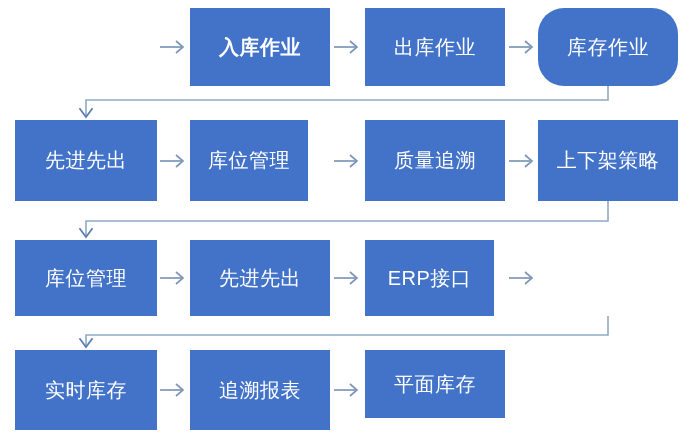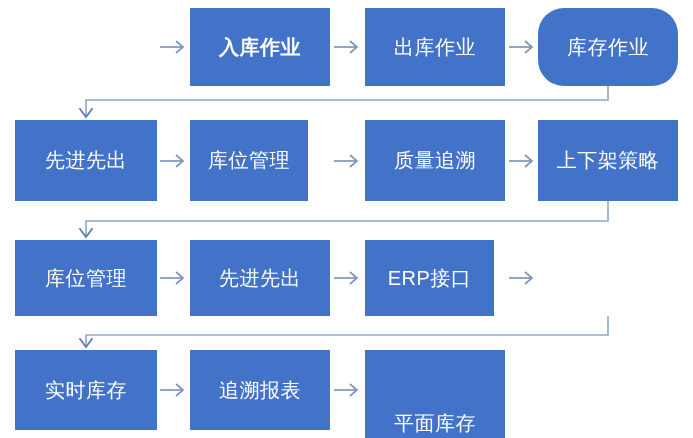--- a/index.html
+++ b/index.html
@@ -192,17 +192,17 @@
   <div class="node" style="left:190px; top:350px; width:140px; height:80px;">
     <span class="node-label">追溯报表</span>
   </div>
   <div class="h-arrow" style="left:334px; top:381px; width:28px;">
     <svg width="28" height="18" viewBox="0 0 28 18">
       <path d="M0 9 L22 9" stroke="#7E97B8" stroke-width="1.7" fill="none"></path>
       <path d="M16 3 L23 9 L16 15" stroke="#7E97B8" stroke-width="1.7" fill="none"></path>
     </svg>
   </div>
 
-  <div class="node" style="left:365px; top:350px; width:140px; height:88px;align-items:flex-end;">
+  <div class="node" style="left:365px; top:350px; width:140px; height:68px;">
     <span class="node-label">平面库存</span>
   </div>
 
 </div>
 
 </body></html>

